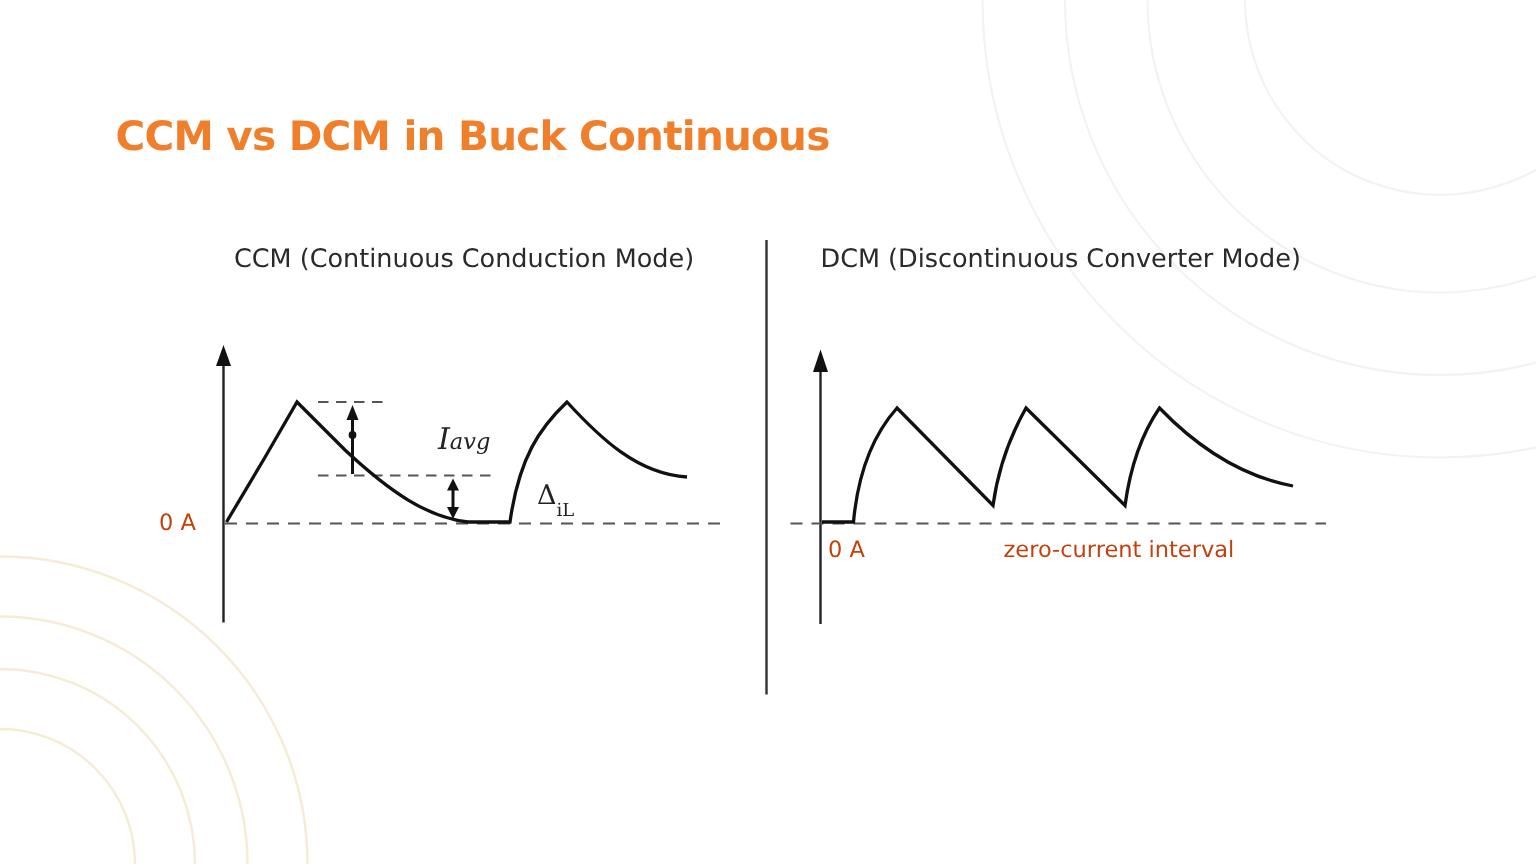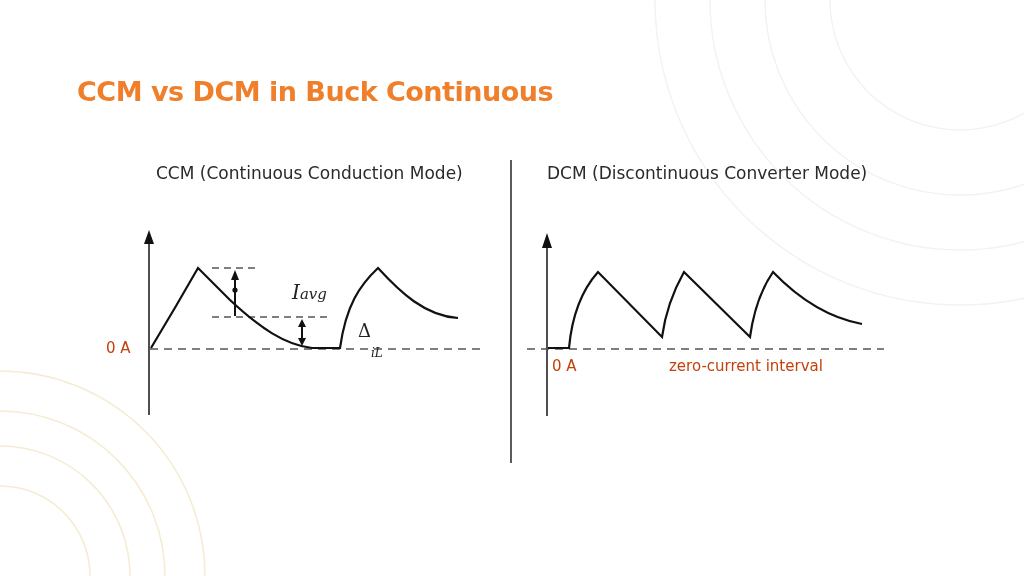--- a/index.html
+++ b/index.html
@@ -86,14 +86,14 @@
 </svg>
 
 <div class="lbl" style="left:106px; top:339px;">0 A</div>
 <div class="lbl" style="left:552px; top:357px;">0 A</div>
 <div class="lbl" style="left:669px; top:357px;">zero-current interval</div>
 
 <div class="lbl-math" style="left:245px; top:280px; font-size:20px;">
   <span>I</span><span style="font-size:15px;">avg</span>
 </div>
 <div class="lbl-math" style="left:311px; top:320px; font-size:18px; font-style:normal;">
-  <span>Δ</span><span style="font-size:12px; position:relative; top:20px;font-style:italic;">iL</span>
+  <span>Δ</span><span style="font-size:12px; position:relative; top:8px;">iL</span>
 </div>
 
 </body></html>

